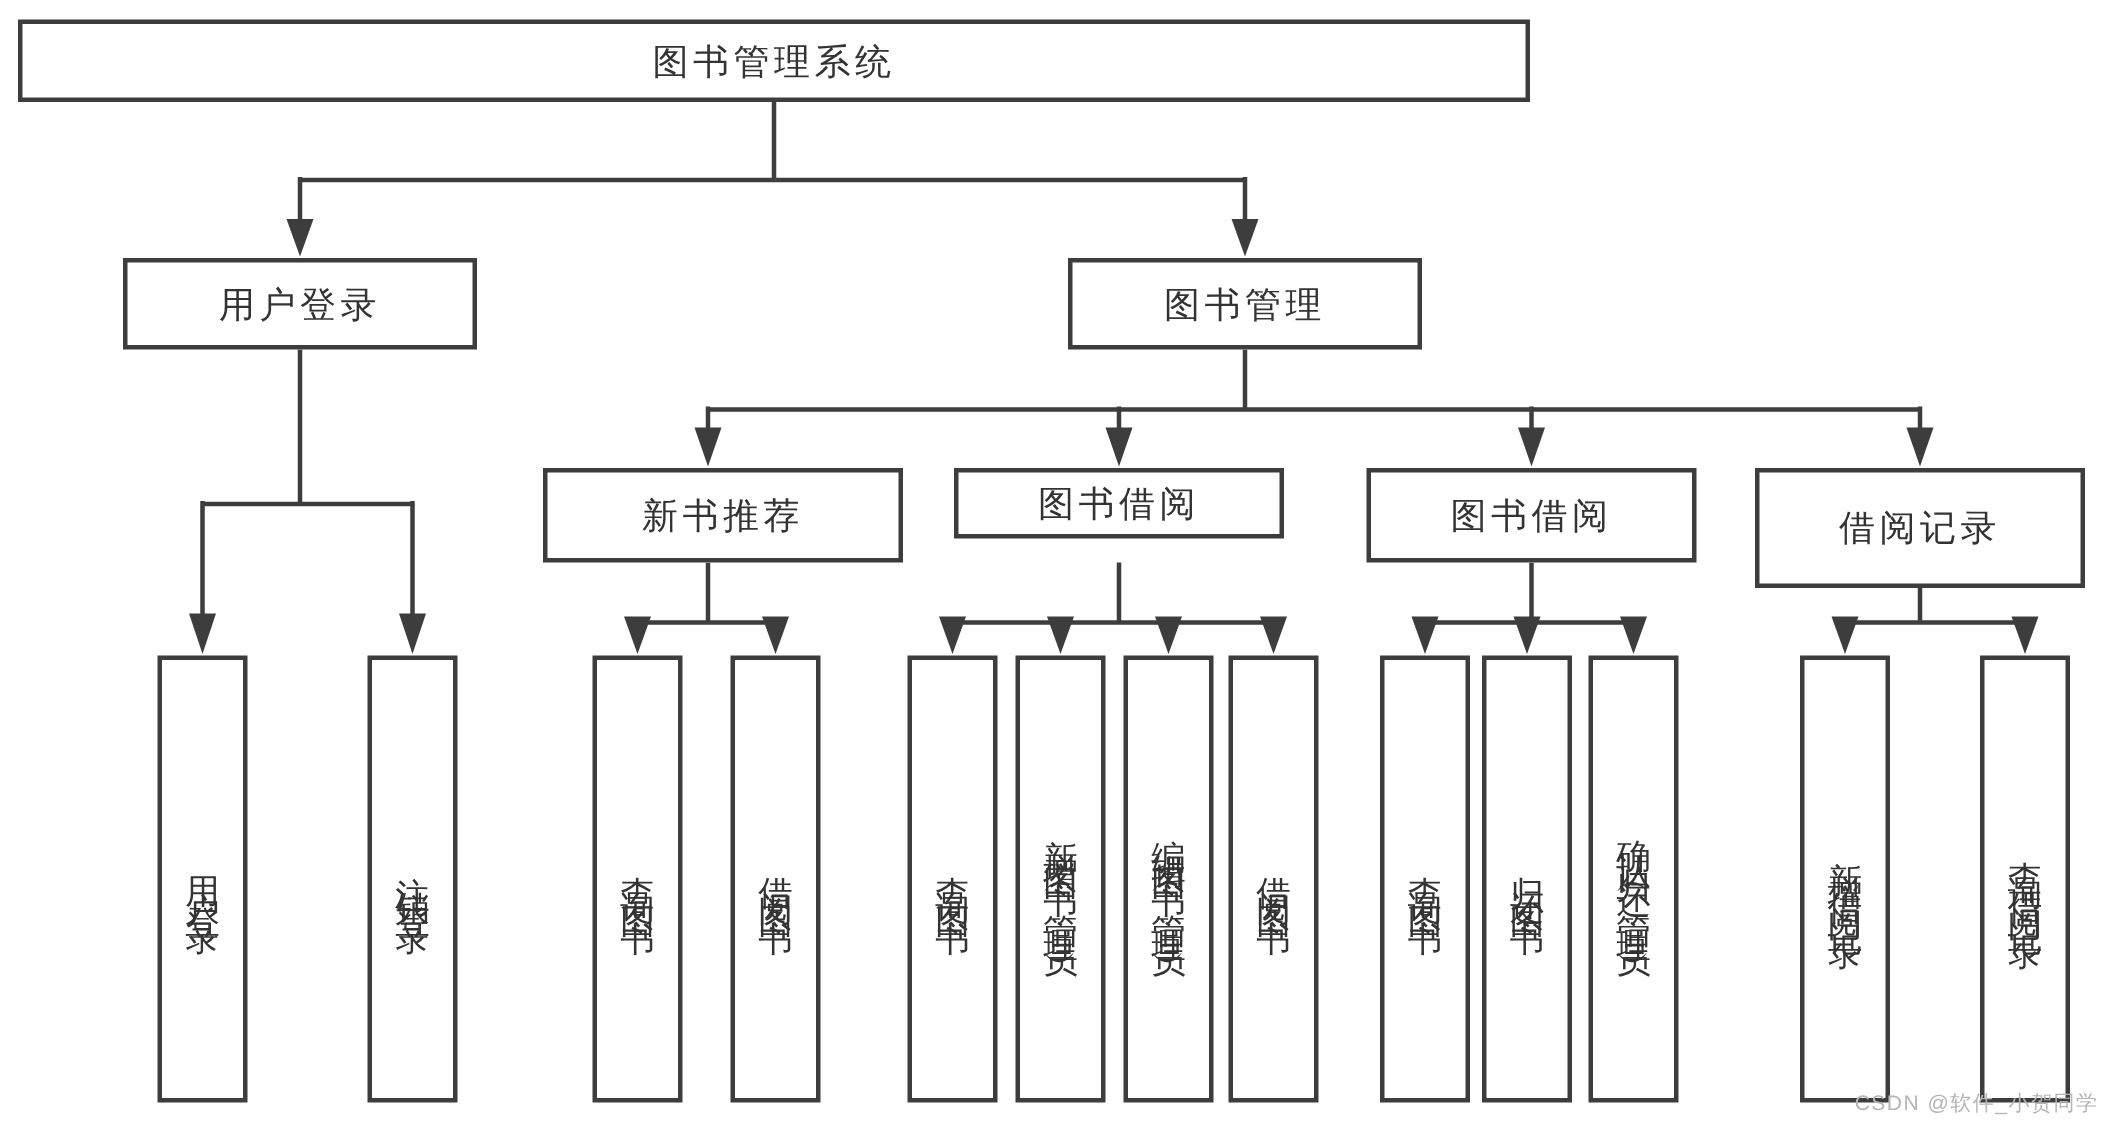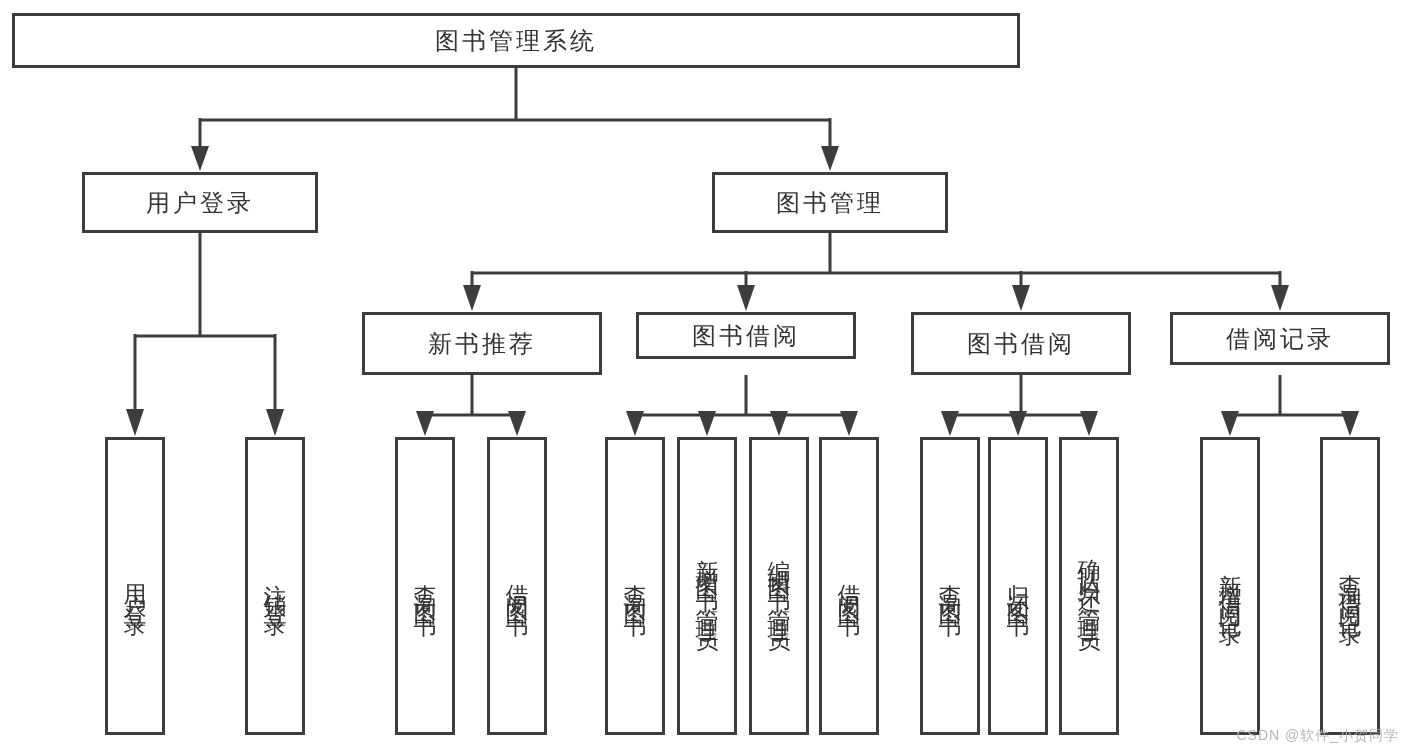--- a/index.html
+++ b/index.html
@@ -107,21 +107,21 @@
 
   <div class="box" style="left:362px; top:312px; width:240px; height:63px;">
     <span class="h-label">新书推荐</span>
   </div>
   <div class="box" style="left:636px; top:312px; width:220px; height:47px;">
     <span class="h-label">图书借阅</span>
   </div>
   <div class="box" style="left:911px; top:312px; width:220px; height:63px;">
     <span class="h-label">图书借阅</span>
   </div>
-  <div class="box" style="left:1170px; top:312px; width:220px; height:53px;font-family:Liberation Mono, monospace;">
+  <div class="box" style="left:1170px; top:312px; width:220px; height:80px;font-family:Liberation Mono, monospace;">
     <span class="h-label">借阅记录</span>
   </div>
 
   <div class="box" style="left:105px; top:437px; width:60px; height:298px;">
     <span class="v-label">用户登录</span>
   </div>
   <div class="box" style="left:245px; top:437px; width:60px; height:298px;">
     <span class="v-label">注销登录</span>
   </div>
 

